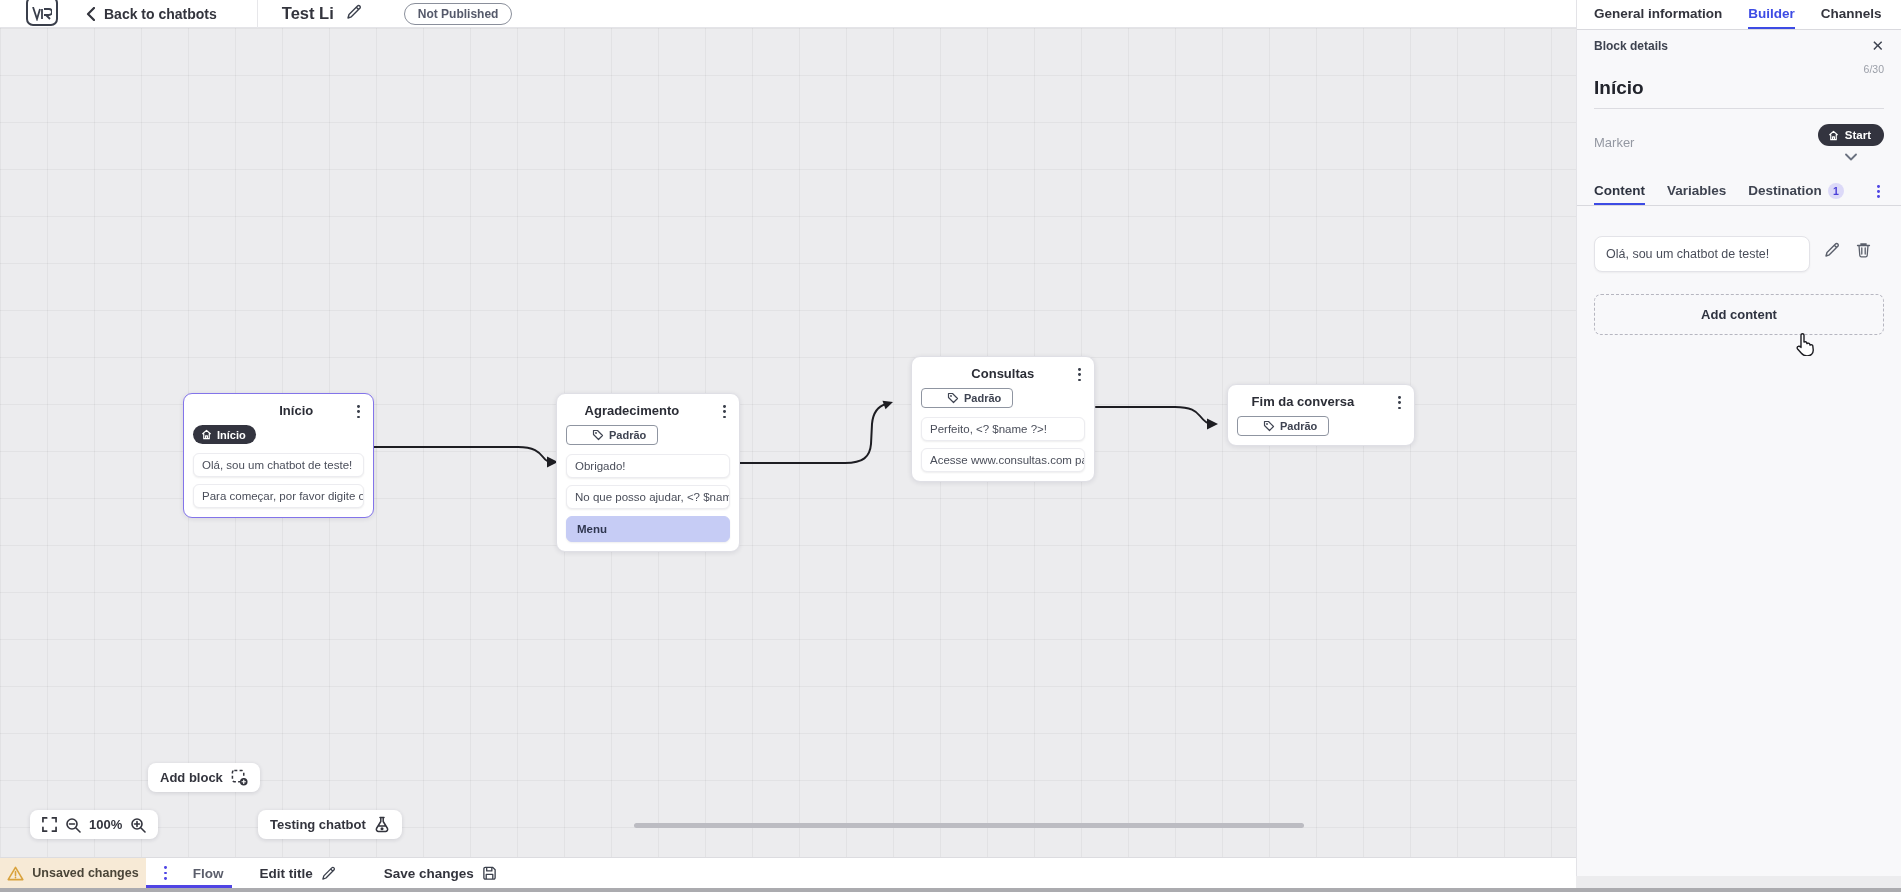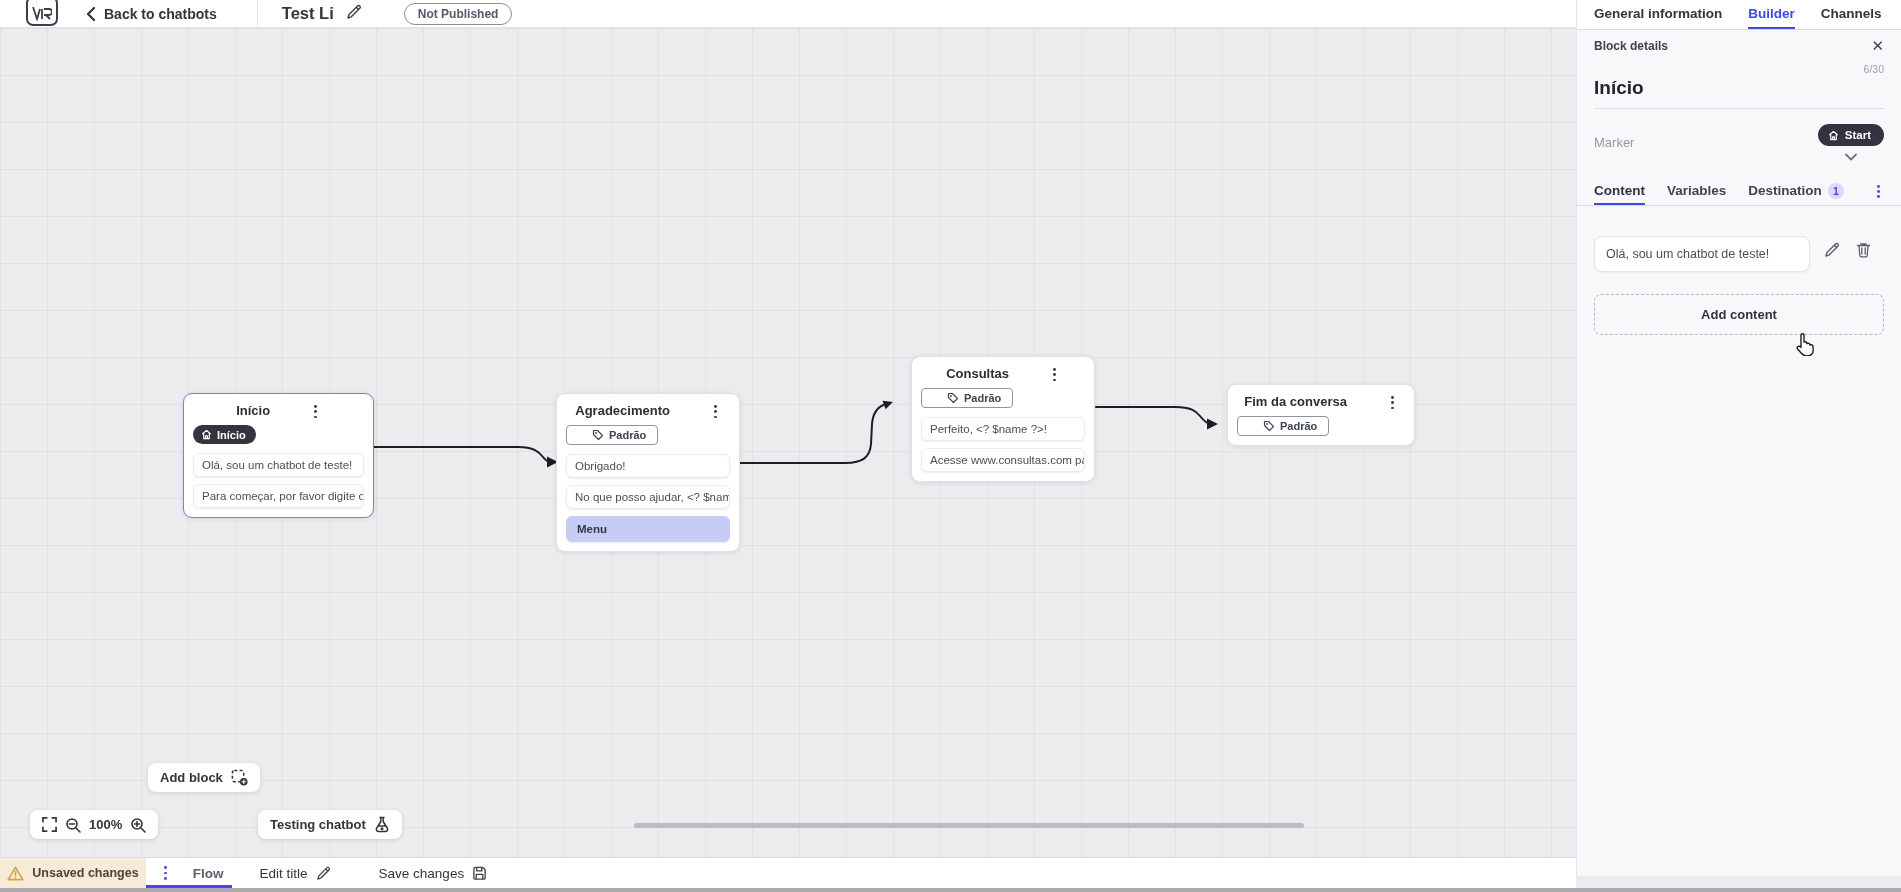--- a/index.html
+++ b/index.html
@@ -22,21 +22,21 @@
   
   .canvas { position:absolute; left:0; top:28px; width:1576px; height:829px; background:#ececee;
     background-image:linear-gradient(rgba(0,0,0,.045) 1px, transparent 1px),
                      linear-gradient(90deg, rgba(0,0,0,.045) 1px, transparent 1px);
     background-size:47px 47px; }
   svg.wires { position:absolute; left:0; top:0; width:1901px; height:892px; pointer-events:none; z-index:5; }
 
   .node { position:absolute; background:#fff; border:1px solid #dfdfe5; border-radius:9px;
     box-shadow:0 1px 5px rgba(30,30,60,.10); padding:9px 9px 9px; z-index:6; }
   .node.selected { border:1.5px solid #8374ea; }
-  .node-head { display:flex; align-items:flex-start; justify-content:center;gap:40px; }
+  .node-head { display:flex; align-items:flex-start; justify-content:flex-end;gap:40px; }
   .node-title { font-size:13px; font-weight:700; color:#2b2d36; }
   .kebab { display:flex; flex-direction:column; gap:2.5px; padding:2px 4px; cursor:pointer; }
   .kebab i { width:2.8px; height:2.8px; border-radius:50%; background:#3a3f4b; }
   .badge-start { display:inline-flex; align-items:center; gap:5px; background:#33343f; color:#fff;
     border-radius:12px; font-size:11px; font-weight:700; padding:3.5px 10px 3.5px 8px; margin-top:5px; }
   .badge-tag { display:inline-flex; align-items:center; gap:5px; background:#fff; color:#3f4452;
     border:1.2px solid #8f95a1; border-radius:4px; font-size:11px; font-weight:600;
     padding:3px 11px 3px 25px; margin-top:5px; }
   .cards { margin-top:9px; display:flex; flex-direction:column; gap:7px; }
   .ncard { background:#fff; border:1px solid #ececf0; box-shadow:0 1px 2px rgba(0,0,0,.07);
@@ -55,21 +55,21 @@
 
   
   .statusbar { position:absolute; left:0; top:857px; width:1576px; height:31px; background:#fff;
     border-top:1px solid #dcdce0; display:flex; align-items:center; z-index:30; }
   .unsaved { width:146px; height:100%; background:#f7ead6; display:flex; align-items:center;
     justify-content:center; gap:8px; font-size:12.5px; font-weight:700; color:#4a4538; }
   .sb-kebab { margin-left:14px; }
   .sb-kebab i { background:#4f46e5; }
   .flow-tab { margin-left:22px; font-size:13.5px; font-weight:700; color:#5b5e6b; cursor:pointer; }
   .flow-underline { position:absolute; left:146px; bottom:0; width:86px; height:3px; background:#5044e4; }
-  .sb-item { display:flex; align-items:flex-end; gap:8px; font-size:13.5px; font-weight:400;
+  .sb-item { display:flex; align-items:flex-end; gap:8px; font-size:13.5px; font-weight:700;
     color:#33343d; cursor:pointer; }
   .bottom-strip { position:absolute; left:0; top:888px; width:1901px; height:4px; background:#ababaf; z-index:40; }
 
   
   .panel { position:absolute; left:1576px; top:0; width:325px; height:876px; background:#f8f8fa;
     border-left:1px solid #e3e3e7; z-index:20; }
   .nav-tabs { height:30px; display:flex; align-items:center; gap:26px; padding:0 0 0 17px;
     border-bottom:1px solid #d9d9de; background:#fff; }
   .nav-tab { font-size:13.5px; font-weight:700; color:#33343d; height:100%; display:flex;
     align-items:center; cursor:pointer; border-bottom:2.5px solid transparent; }

